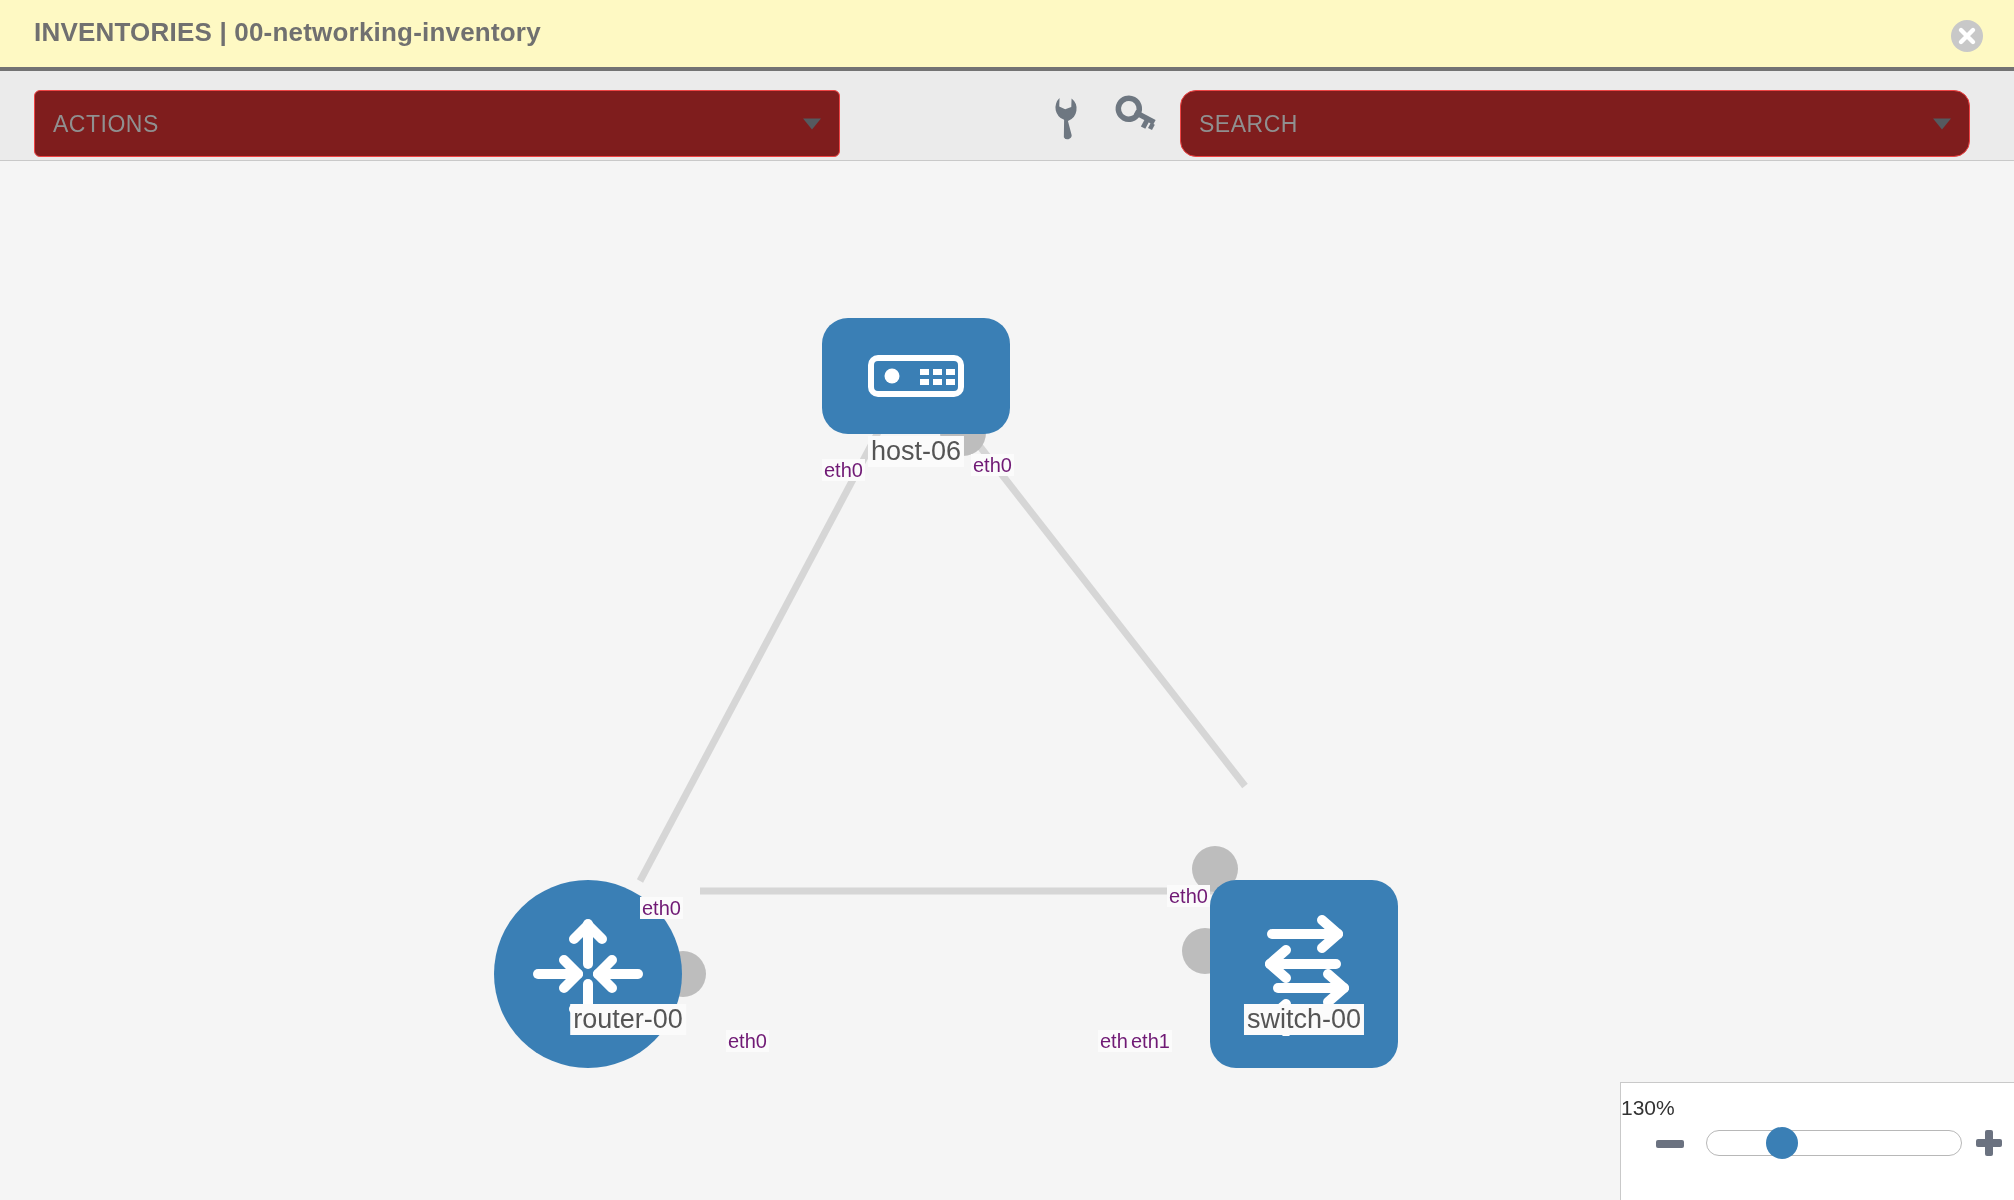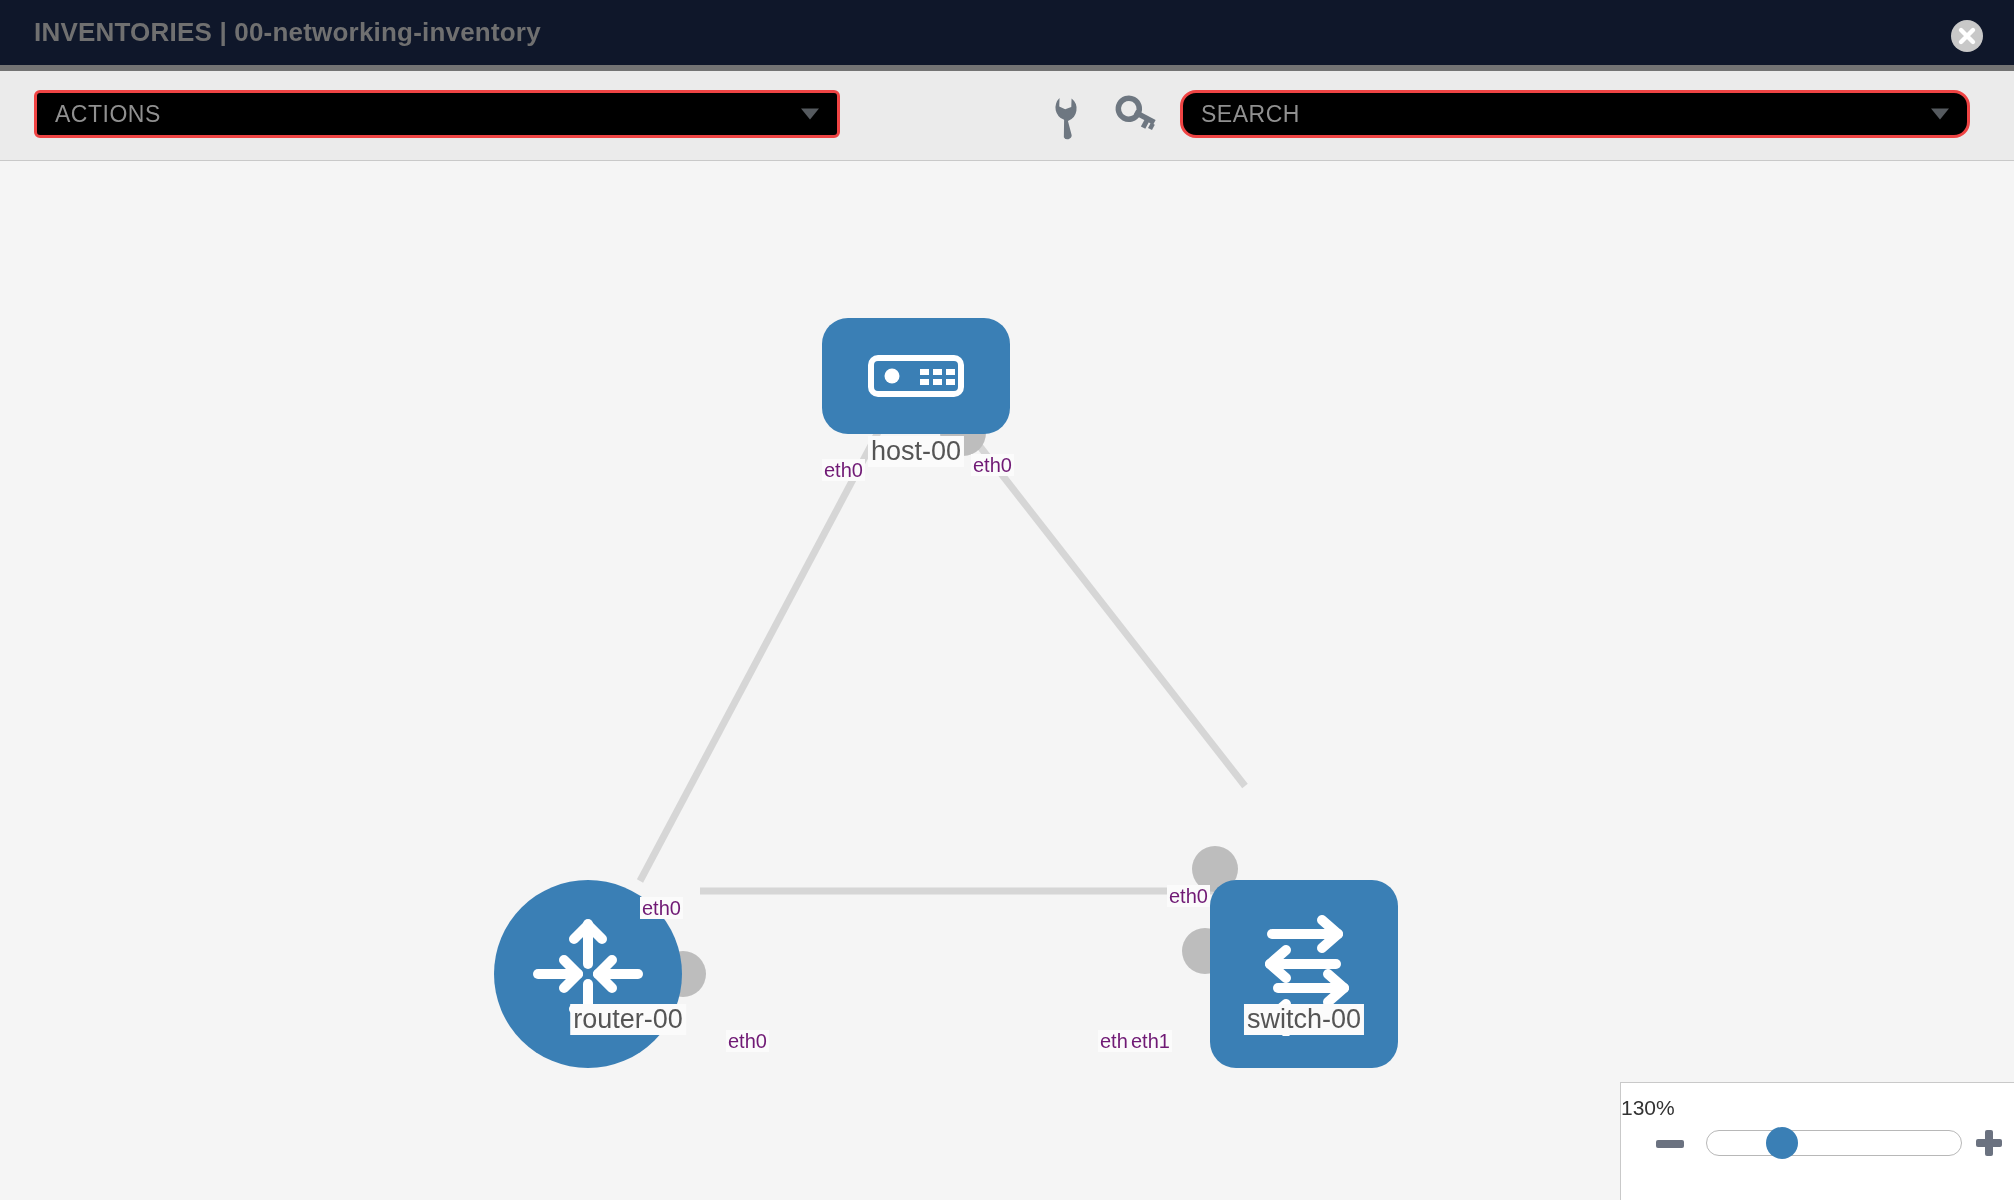--- a/index.html
+++ b/index.html
@@ -7,45 +7,45 @@
     width: 2014px; height: 1200px;
     font-family: "Liberation Sans", sans-serif;
     background: #ffffff;
     overflow: hidden;
   }
   #app { position: relative; width: 2014px; height: 1200px; }
 
   
   #header {
     position: absolute; left: 0; top: 0; width: 2014px; height: 71px;
-    background: #0f172a;
-    border-bottom: 6px solid #737373;
+    background: #fef9c3;
+    border-bottom: 4px solid #737373;
   }
   #page-title {
     position: absolute; left: 34px; top: 17px;
     font-size: 26px; font-weight: bold; color: #707070;
     letter-spacing: 0.2px; white-space: nowrap;
   }
   #close-button {
     position: absolute; right: 30px; top: 19px;
     width: 34px; height: 34px; cursor: pointer;
   }
 
   
   #toolbar {
     position: absolute; left: 0; top: 71px; width: 2014px; height: 90px;
     background: #ebebeb;
     border-bottom: 1px solid #c9c9c9;
   }
   .field-box {
     position: absolute;
-    background: #000000;
-    border: 3px solid #ef4444;
+    background: #7f1d1d;
+    border: 1px solid #ef4444;
     border-radius: 6px;
-    height: 48px;
+    height: 67px;
   }
   #actions-select { left: 34px; top: 19px; width: 806px; }
   #search-select  { left: 1180px; top: 19px; width: 790px; border-radius: 16px; }
   .field-label {
     position: absolute; left: 18px; top: 50%; transform: translateY(-50%);
     font-size: 23px; color: #909090; letter-spacing: 0.5px;
     pointer-events: none; white-space: nowrap;
   }
   .field-caret {
     position: absolute; right: 18px; top: 50%; transform: translateY(-50%);
@@ -202,21 +202,21 @@
           <rect x="3" y="10" width="90" height="36" rx="7" ry="7" fill="none" stroke="#ffffff" stroke-width="6"></rect>
           <circle cx="24" cy="28" r="7.5" fill="#ffffff"></circle>
           <rect x="52" y="21" width="9" height="6" fill="#ffffff"></rect>
           <rect x="65" y="21" width="9" height="6" fill="#ffffff"></rect>
           <rect x="78" y="21" width="9" height="6" fill="#ffffff"></rect>
           <rect x="52" y="31" width="9" height="6" fill="#ffffff"></rect>
           <rect x="65" y="31" width="9" height="6" fill="#ffffff"></rect>
           <rect x="78" y="31" width="9" height="6" fill="#ffffff"></rect>
         </svg>
       </div>
-      <div class="node-label" style="top:118px;">host-00</div>
+      <div class="node-label" style="top:118px;">host-06</div>
     </div>
 
     <div class="iface-label" style="left:822px; top:298px;">eth0</div>
     <div class="iface-label" style="left:971px; top:293px;">eth0</div>
 
     <div class="node" id="router-00" style="left:494px; top:719px; width:188px; height:188px;">
       <div class="port" style="left:166px; top:71px;"></div>
       <div class="node-shape">
         <svg width="120" height="120" viewBox="0 0 120 120">
           <g fill="none" stroke="#ffffff" stroke-width="10" stroke-linecap="round" stroke-linejoin="round">

